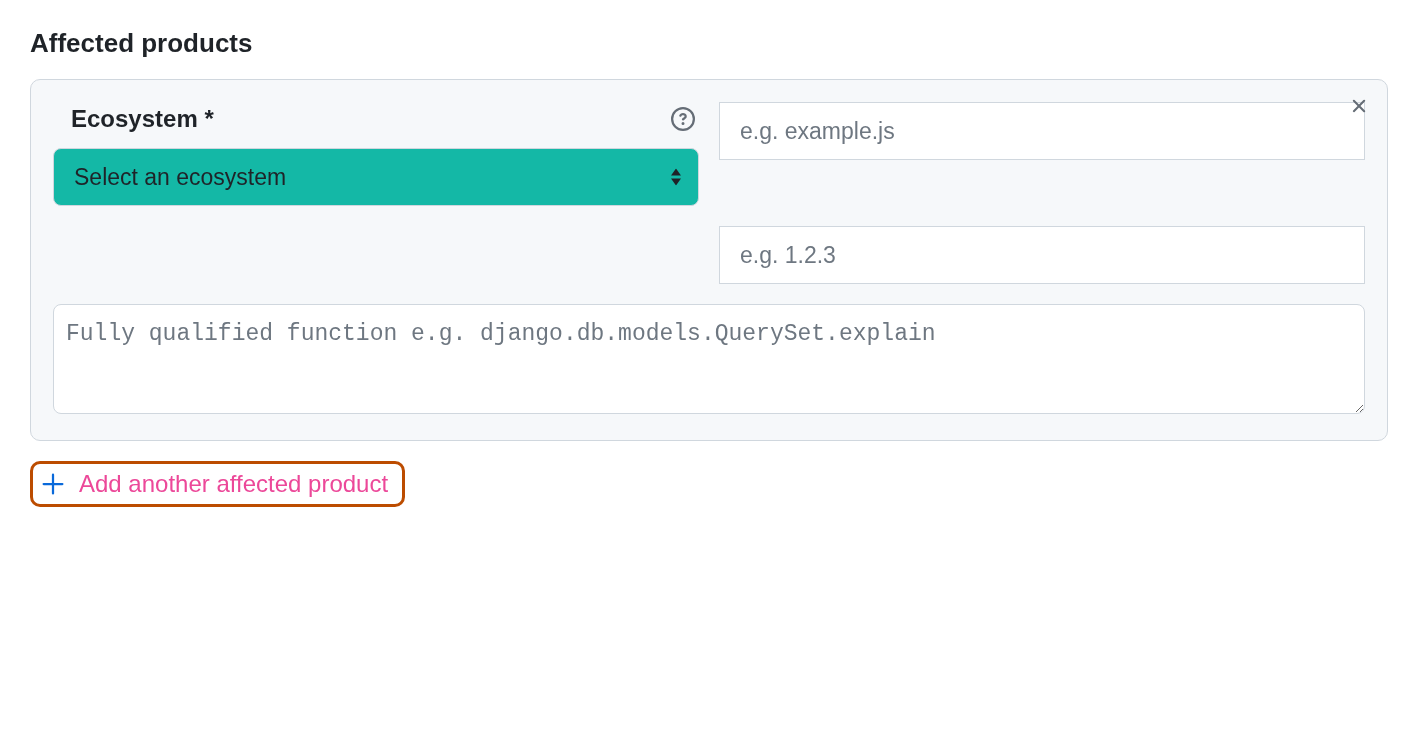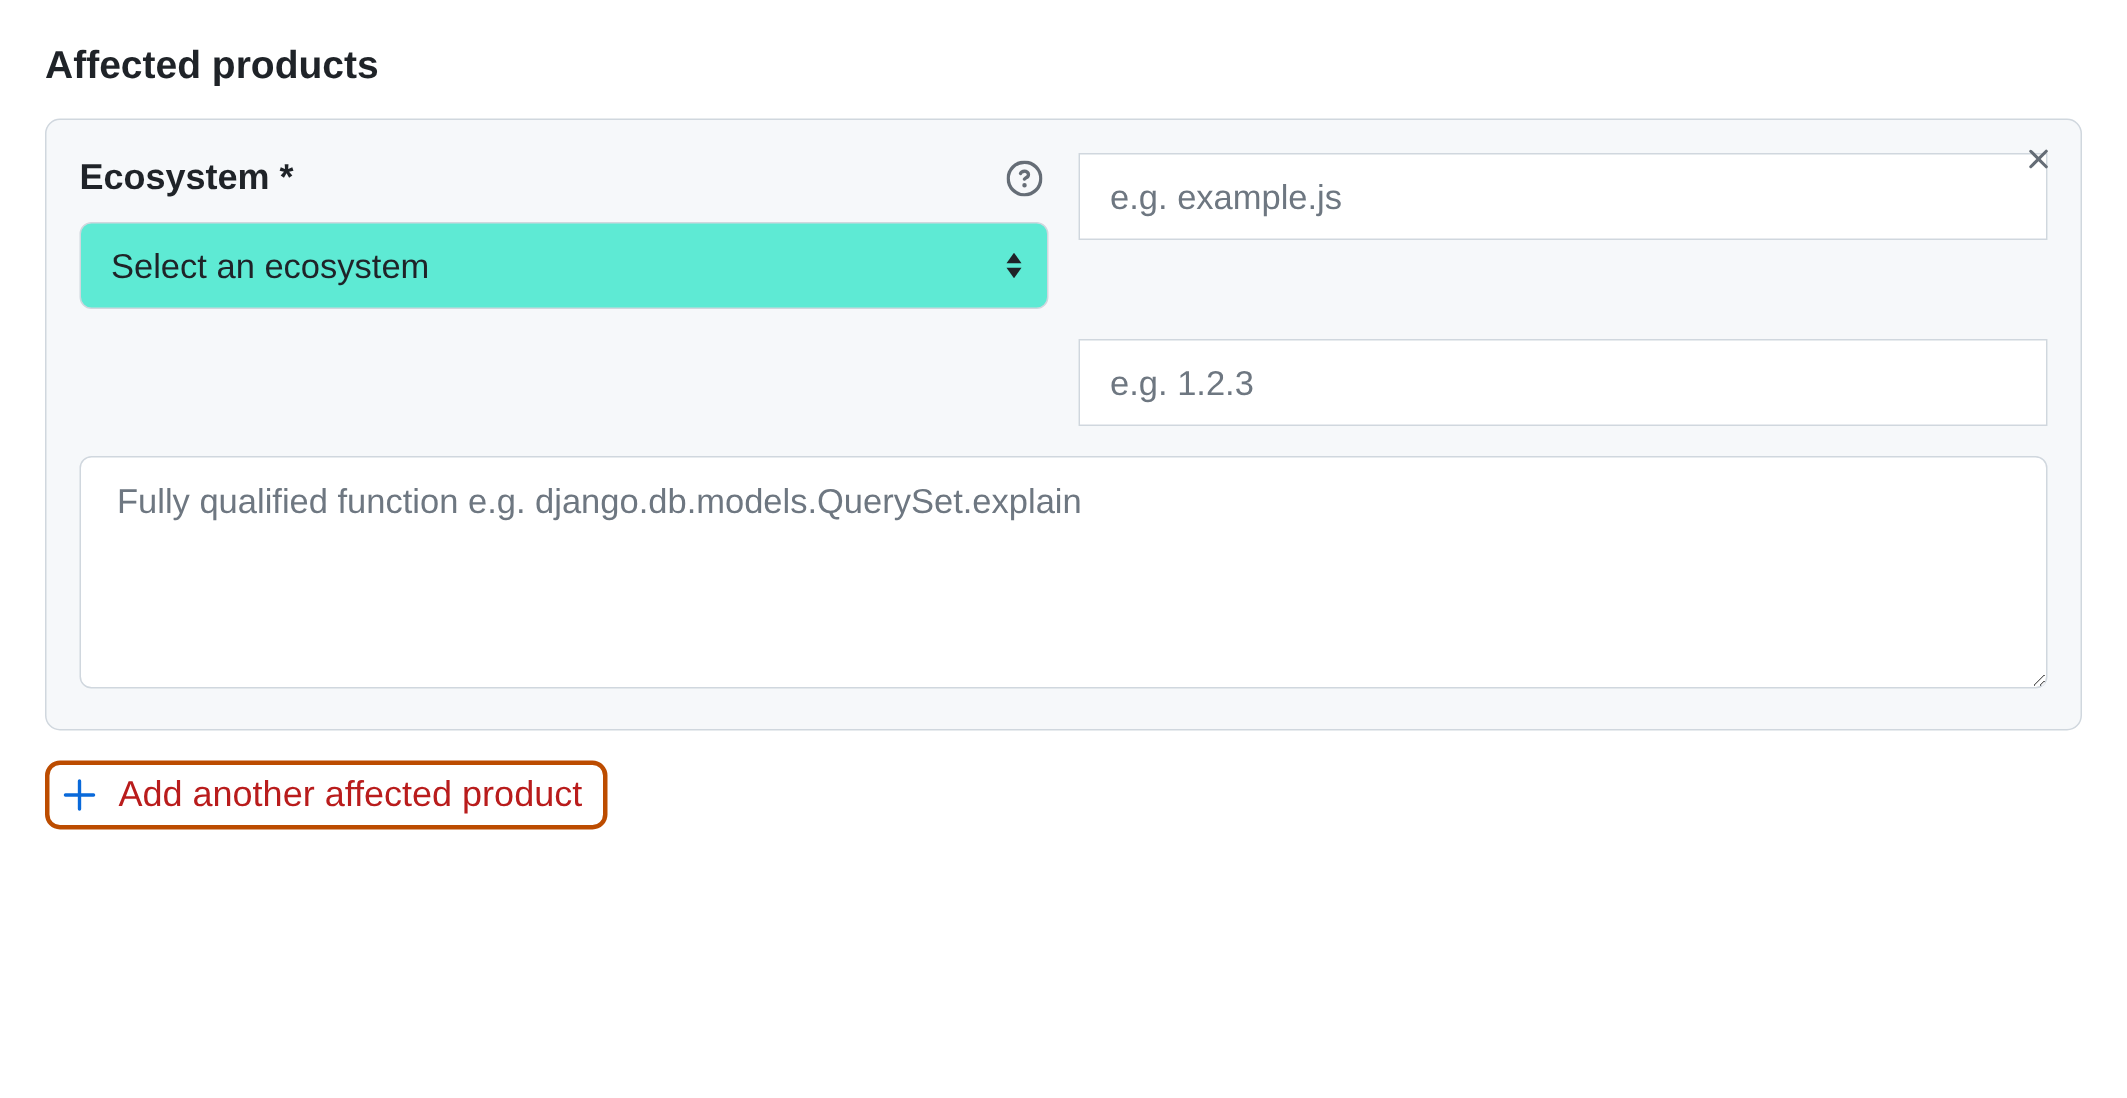--- a/index.html
+++ b/index.html
@@ -40,37 +40,38 @@
     gap: 20px;
     margin-bottom: 20px;
   }
   .col { flex: 1; display: flex; flex-direction: column; }
   .label-row {
     display: flex;
     align-items: center;
     gap: 10px;
     margin-bottom: 12px;
     height: 34px;
+    margin-left: 18px;
   }
   .label {
     font-size: 24px;
     font-weight: 600;
     color: #1f2328;
   }
   .info-icon {
     color: #656d76;
     display: inline-flex;
     align-items: center;
     margin-left: auto;
     margin-right: 4px;
   }
   .info-icon svg { width: 24px; height: 24px; }
   .select-wrap {
     position: relative;
-    background: #5eead4;
+    background: #14b8a6;
     border: 1px solid #d0d7de;
     border-radius: 8px;
     height: 58px;
     display: flex;
     align-items: center;
     padding: 0 46px 0 20px;
     font-size: 23px;
     color: #1f2328;
     cursor: pointer;
   }
@@ -94,47 +95,47 @@
     font-size: 23px;
     color: #1f2328;
     width: 100%;
     font-family: inherit;
   }
   .text-input::placeholder { color: #6e7781; }
   .textarea {
     background: #ffffff;
     border: 1px solid #d0d7de;
     border-radius: 8px;
-    padding: 16px 24px;
+    padding: 16px 12px;
     font-size: 23px;
     color: #1f2328;
     width: 100%;
-    height: 155px;
-    font-family: Liberation Sans, sans-serif;
+    height: 110px;
+    font-family: Liberation Mono, monospace;
     resize: vertical;
   }
   .textarea::placeholder { color: #6e7781; }
   .full { width: 100%; }
   .add-link-wrap {
     margin-top: 20px;
     display: inline-flex;
     align-items: center;
     gap: 14px;
     border: 3px solid #bc4c00;
     border-radius: 10px;
     padding: 6px 14px 6px 8px;
     cursor: pointer;
   }
   .add-link-wrap .plus {
     color: #0969da;
     display: inline-flex;
   }
   .add-link-wrap .plus svg { width: 24px; height: 24px; }
   .add-link-text {
-    color: #b91c1c;
+    color: #ec4899;
     font-size: 24px;
     font-weight: 400;
   }
 </style>
 </head>
 <body>
 
 
 
 <h2 class="section-title">Affected products</h2>

